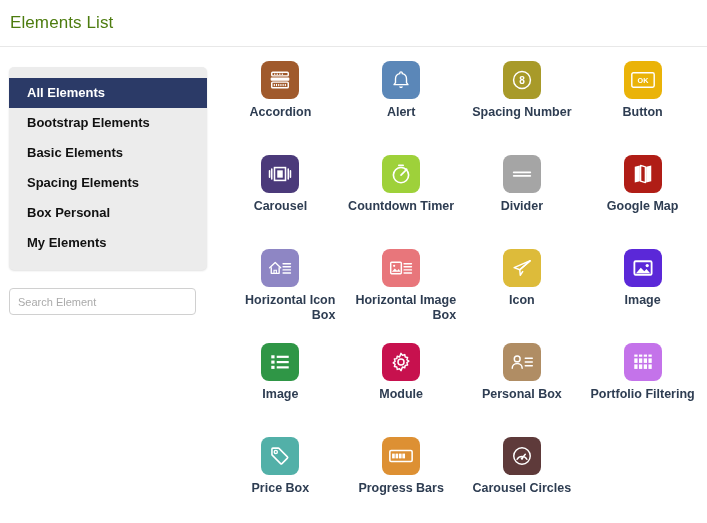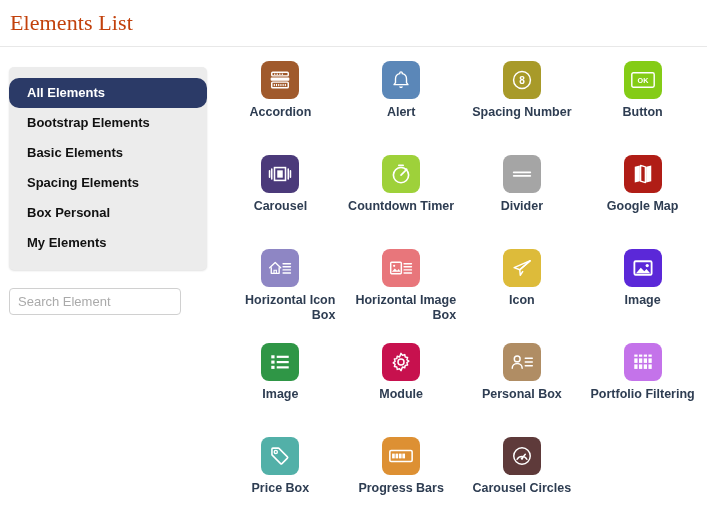--- a/index.html
+++ b/index.html
@@ -13,25 +13,24 @@
 
   
   #page-header {
     height: 47px;
     border-bottom: 1px solid #e8e8e8;
     display: flex;
     align-items: center;
     padding-left: 10px;
   }
   #page-title {
-    font-size: 22px;
+    font-size: 17px;
     font-weight: 400;
-    color: #c2410c;
+    color: #4d7c0f;
     letter-spacing: 0.1px;
-    font-family: Liberation Serif, serif;
   }
 
   
   #content-area {
     display: flex;
     height: 476px;
   }
 
   
   #sidebar {
@@ -49,35 +48,34 @@
     overflow: hidden;
   }
   .cat-item {
     font-size: 13px;
     font-weight: bold;
     color: #111111;
     padding: 7px 0 7px 18px;
     line-height: 16px;
     cursor: pointer;
     white-space: nowrap;
-    border-radius: 10px;
   }
   .cat-item.active {
     background: #2b3a67;
     color: #ffffff;
   }
   #search-element-input {
     margin-top: 18px;
-    width: 172px;
+    width: 187px;
     height: 27px;
     border: 1px solid #d0d0d0;
     border-radius: 4px;
     background: #ffffff;
     font-family: "Liberation Sans", sans-serif;
-    font-size: 13px;
+    font-size: 11px;
     color: #555555;
     padding: 0 8px;
     outline: none;
   }
   #search-element-input::placeholder { color: #aaaaaa; }
 
   
   #elements-grid {
     flex: 1;
     display: grid;
@@ -167,21 +165,21 @@
       <div class="element-tile">
         <div class="element-icon" style="background: rgb(168, 154, 41);">
           <svg width="22" height="22" viewBox="0 0 24 24">
             <circle cx="12" cy="12" r="9.2" fill="none" stroke="#fff" stroke-width="1.6"></circle>
             <text x="12" y="16.4" text-anchor="middle" font-family="Liberation Sans, sans-serif" font-size="11" font-weight="bold" fill="#fff">8</text>
           </svg>
         </div>
         <div class="element-label">Spacing Number</div>
       </div>
       <div class="element-tile">
-        <div class="element-icon" style="background: #84cc16;">
+        <div class="element-icon" style="background: #eab308;">
           <svg width="24" height="18" viewBox="0 0 30 20">
             <rect x="1" y="1" width="28" height="18" rx="2" fill="none" stroke="#fff" stroke-width="1.8"></rect>
             <text x="15" y="14.2" text-anchor="middle" font-family="Liberation Sans, sans-serif" font-size="9" font-weight="bold" fill="#fff">OK</text>
           </svg>
         </div>
         <div class="element-label">Button</div>
       </div>
       <div class="element-tile">
         <div class="element-icon" style="background: rgb(75, 58, 122);">
           <svg width="24" height="22" viewBox="0 0 26 24">

